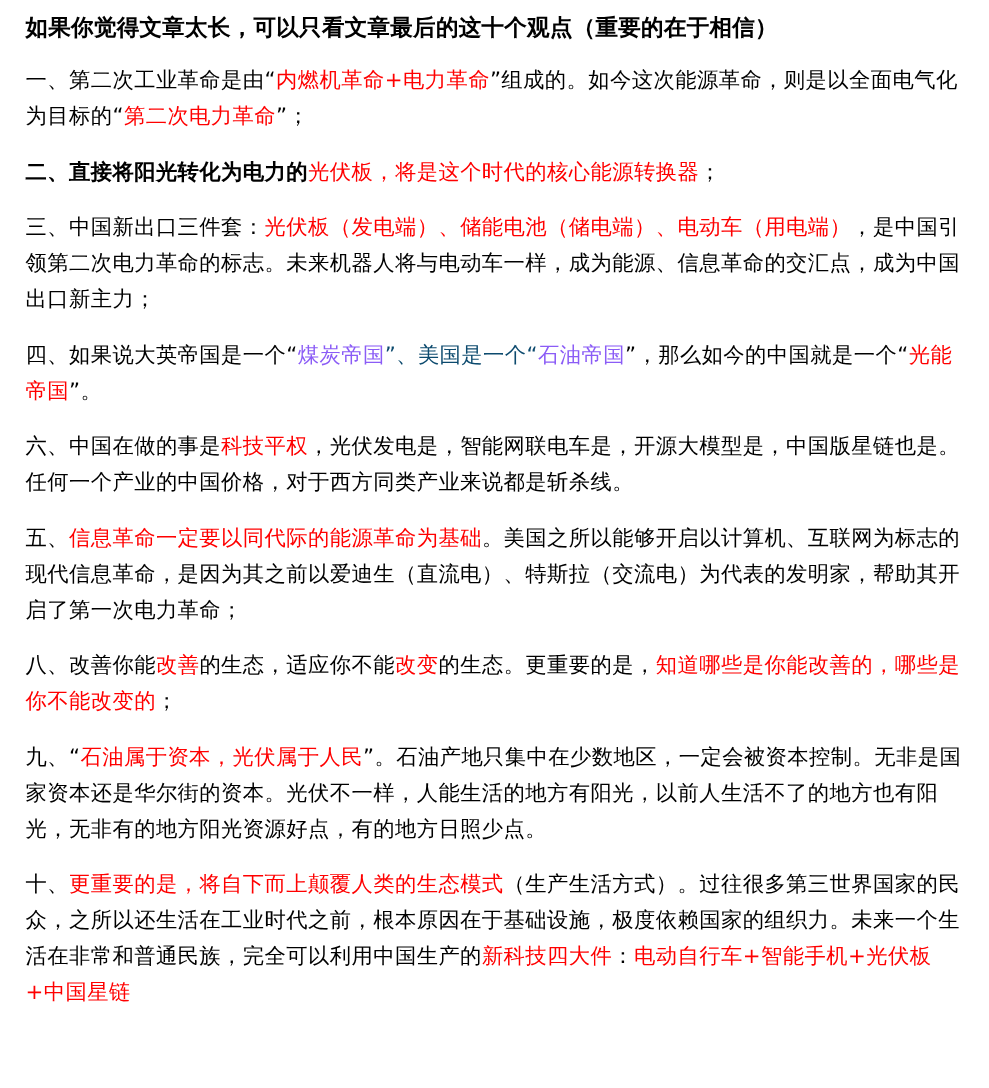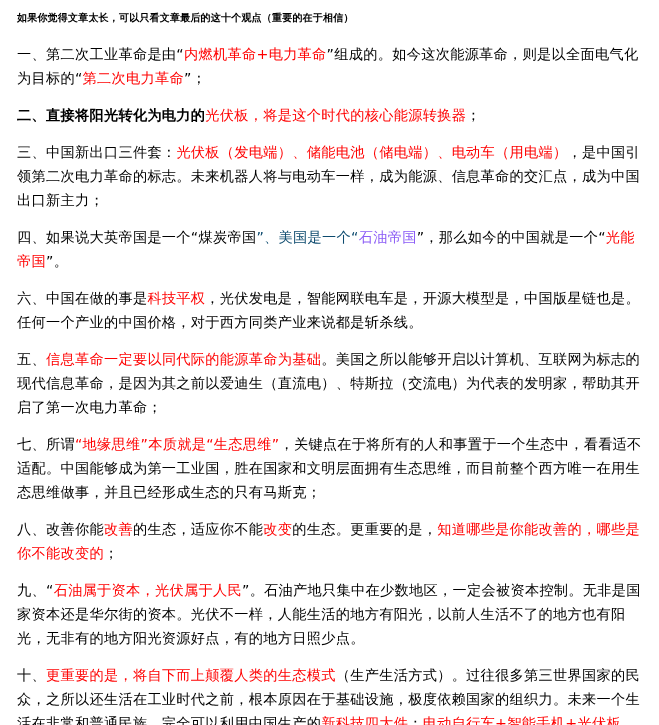--- a/index.html
+++ b/index.html
@@ -12,21 +12,21 @@
       height: 725px;
       overflow: hidden;
       font-family: "DejaVu Sans", "Liberation Sans", sans-serif;
       color: #000000;
     }
     .article {
       padding: 6px 14px 0 17px;
     }
     .title {
       font-weight: bold;
-      font-size: 10px;
+      font-size: 15px;
       line-height: 24px;
       margin: 0 0 12px 0;
       letter-spacing: 0.2px;
     }
     .point {
       font-size: 14.2px;
       line-height: 24px;
       margin: 0 0 13px 0;
       letter-spacing: 0.3px;
     }
@@ -41,30 +41,27 @@
     <p class="point">
       <span style="color: rgb(0, 0, 0);">一、第二次工业革命是由“</span><span style="color: rgb(255, 0, 0);">内燃机革命+电力革命</span><span style="color: rgb(0, 0, 0);">”组成的。如今这次能源革命，则是以全面电气化为目标的“</span><span style="color: rgb(255, 0, 0);">第二次电力革命</span><span style="color: rgb(0, 0, 0);">”；</span>
     </p>
     <p class="point">
       <span style="color: rgb(0, 0, 0); font-weight: bold;">二、直接将阳光转化为电力的</span><span style="color: rgb(255, 0, 0); text-align: right;">光伏板，将是这个时代的核心能源转换器</span><span style="color: rgb(0, 0, 0);">；</span>
     </p>
     <p class="point">
       <span style="color: rgb(0, 0, 0);">三、中国新出口三件套：</span><span style="color: rgb(255, 0, 0);">光伏板（发电端）、储能电池（储电端）、电动车（用电端）</span><span style="color: rgb(0, 0, 0);">，是中国引领第二次电力革命的标志。未来机</span><span style="color: #000000;">器人</span><span style="color: rgb(0, 0, 0);">将与电动车一样，成为能源、信息革命的交汇点，成为中国出口新主力；</span>
     </p>
     <p class="point">
-      <span style="color: rgb(0, 0, 0);">四、如果说大英帝国是一个“</span><span style="color: #000000;">煤炭帝国</span><span style="color: #0c4a6e;">”、美国是一个“</span><span style="color: #8b5cf6;">石油帝国</span><span style="color: rgb(0, 0, 0);">”，那么如今的中国就是一个“</span><span style="color: rgb(255, 0, 0);">光能帝国</span><span style="color: rgb(0, 0, 0);">”。</span>
+      <span style="color: rgb(0, 0, 0);">四、如果说大英帝国是一个“</span><span style="color: #8b5cf6;">煤炭帝国</span><span style="color: #0c4a6e;">”、美国是一个“</span><span style="color: #8b5cf6;">石油帝国</span><span style="color: rgb(0, 0, 0);">”，那么如今的中国就是一个“</span><span style="color: rgb(255, 0, 0);">光能帝国</span><span style="color: rgb(0, 0, 0);">”。</span>
     </p>
     <p class="point">
       <span style="color: rgb(0, 0, 0);">六、中国在做的事是</span><span style="color: rgb(255, 0, 0);">科技平权</span><span style="color: rgb(0, 0, 0);">，光伏发电是，智能网联电车是，开源大模型是，中国版星链也是。任何一个产业的中国价格，对于西方同类产业来说都是斩杀线。</span>
     </p>
     <p class="point">
       <span style="color: rgb(0, 0, 0);">五、</span><span style="color: rgb(255, 0, 0);">信息革命一定要以同代际的能源革命为基础</span><span style="color: rgb(0, 0, 0);">。美国之所以能够开启以计算机、互联网为标志的现代信息革命，是因为其之前以爱迪生（直流电）、特斯拉（交流电）为代表的发明家，帮助其开启了第一次电力革命；</span>
-    </p>
-    <p class="point">
-      <span style="color: rgb(0, 0, 0);">七、所谓</span><span style="color: rgb(255, 0, 0);">“地缘思维”本质就是“生态思维”</span><span style="color: rgb(0, 0, 0);">，关键点在于将所有的人和事置于一个生态中，看看适不适配。中国能够成为第一工业国，胜在国家和文明层面拥有生态思维，而目前整个西方唯一在用生态思维做事，并且已经形成生态的只有马斯克；</span>
     </p>
     <p class="point">
       <span style="color: rgb(0, 0, 0);">八、改善你能</span><span style="color: rgb(255, 0, 0);">改善</span><span style="color: rgb(0, 0, 0);">的生态，适应你不能</span><span style="color: rgb(255, 0, 0);">改变</span><span style="color: rgb(0, 0, 0);">的生态。更重要的是，</span><span style="color: rgb(255, 0, 0);">知道哪些是你能改善的，哪些是你不能改变的</span><span style="color: rgb(0, 0, 0);">；</span>
     </p>
     <p class="point">
       <span style="color: rgb(0, 0, 0);">九、“</span><span style="color: rgb(255, 0, 0);">石油属于资本，光伏属于人民</span><span style="color: rgb(0, 0, 0);">”。石油产地只集中在少数地区，一定会被资本控制。无非是国家资本还是华尔街的资本。光伏不一样，人能生活的地方有阳光，以前人生活不了的地方也有阳光，无非有的地方阳光资源好点，有的地方日照少点。</span>
     </p>
     <p class="point">
       <span style="color: rgb(0, 0, 0);">十、</span><span style="color: rgb(255, 0, 0);">更重要的是，将自下而上颠覆人类的生态模式</span><span style="color: rgb(0, 0, 0);">（生产生活方式）。过往很多第三世界国家的民众，之所以还生活在工业时代之前，根本原因在于基础设施，极度依赖国家的组织力。未来一个生活在非常和普通民族，完全可以利用中国生产的</span><span style="color: rgb(255, 0, 0);">新科技四大件</span><span style="color: rgb(0, 0, 0);">：</span><span style="color: rgb(255, 0, 0);">电动自行车+智能手机+光伏板+中国星链</span>
     </p>

